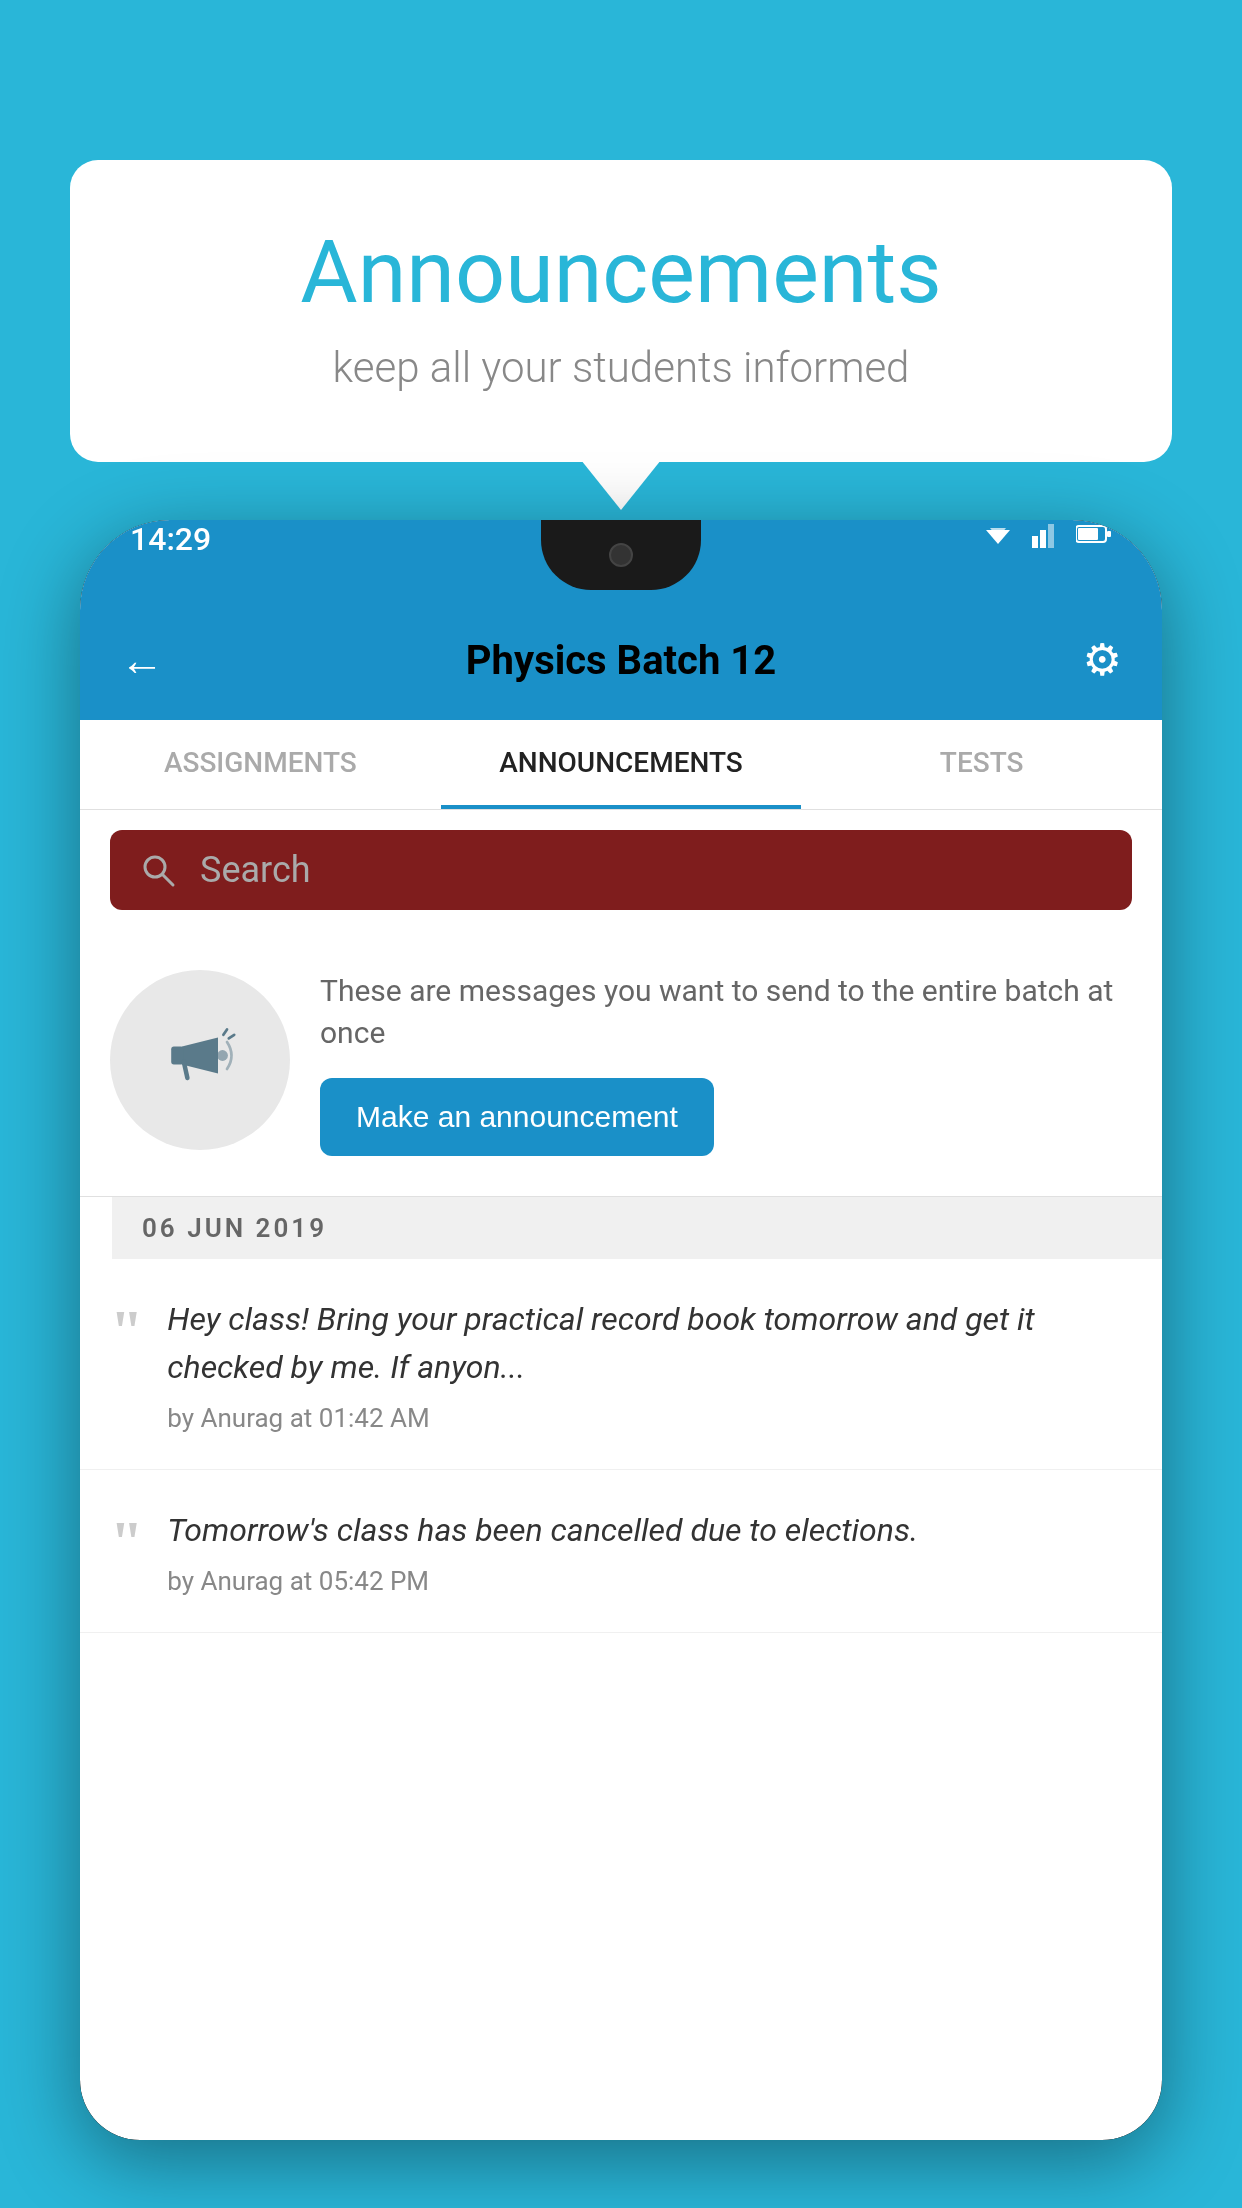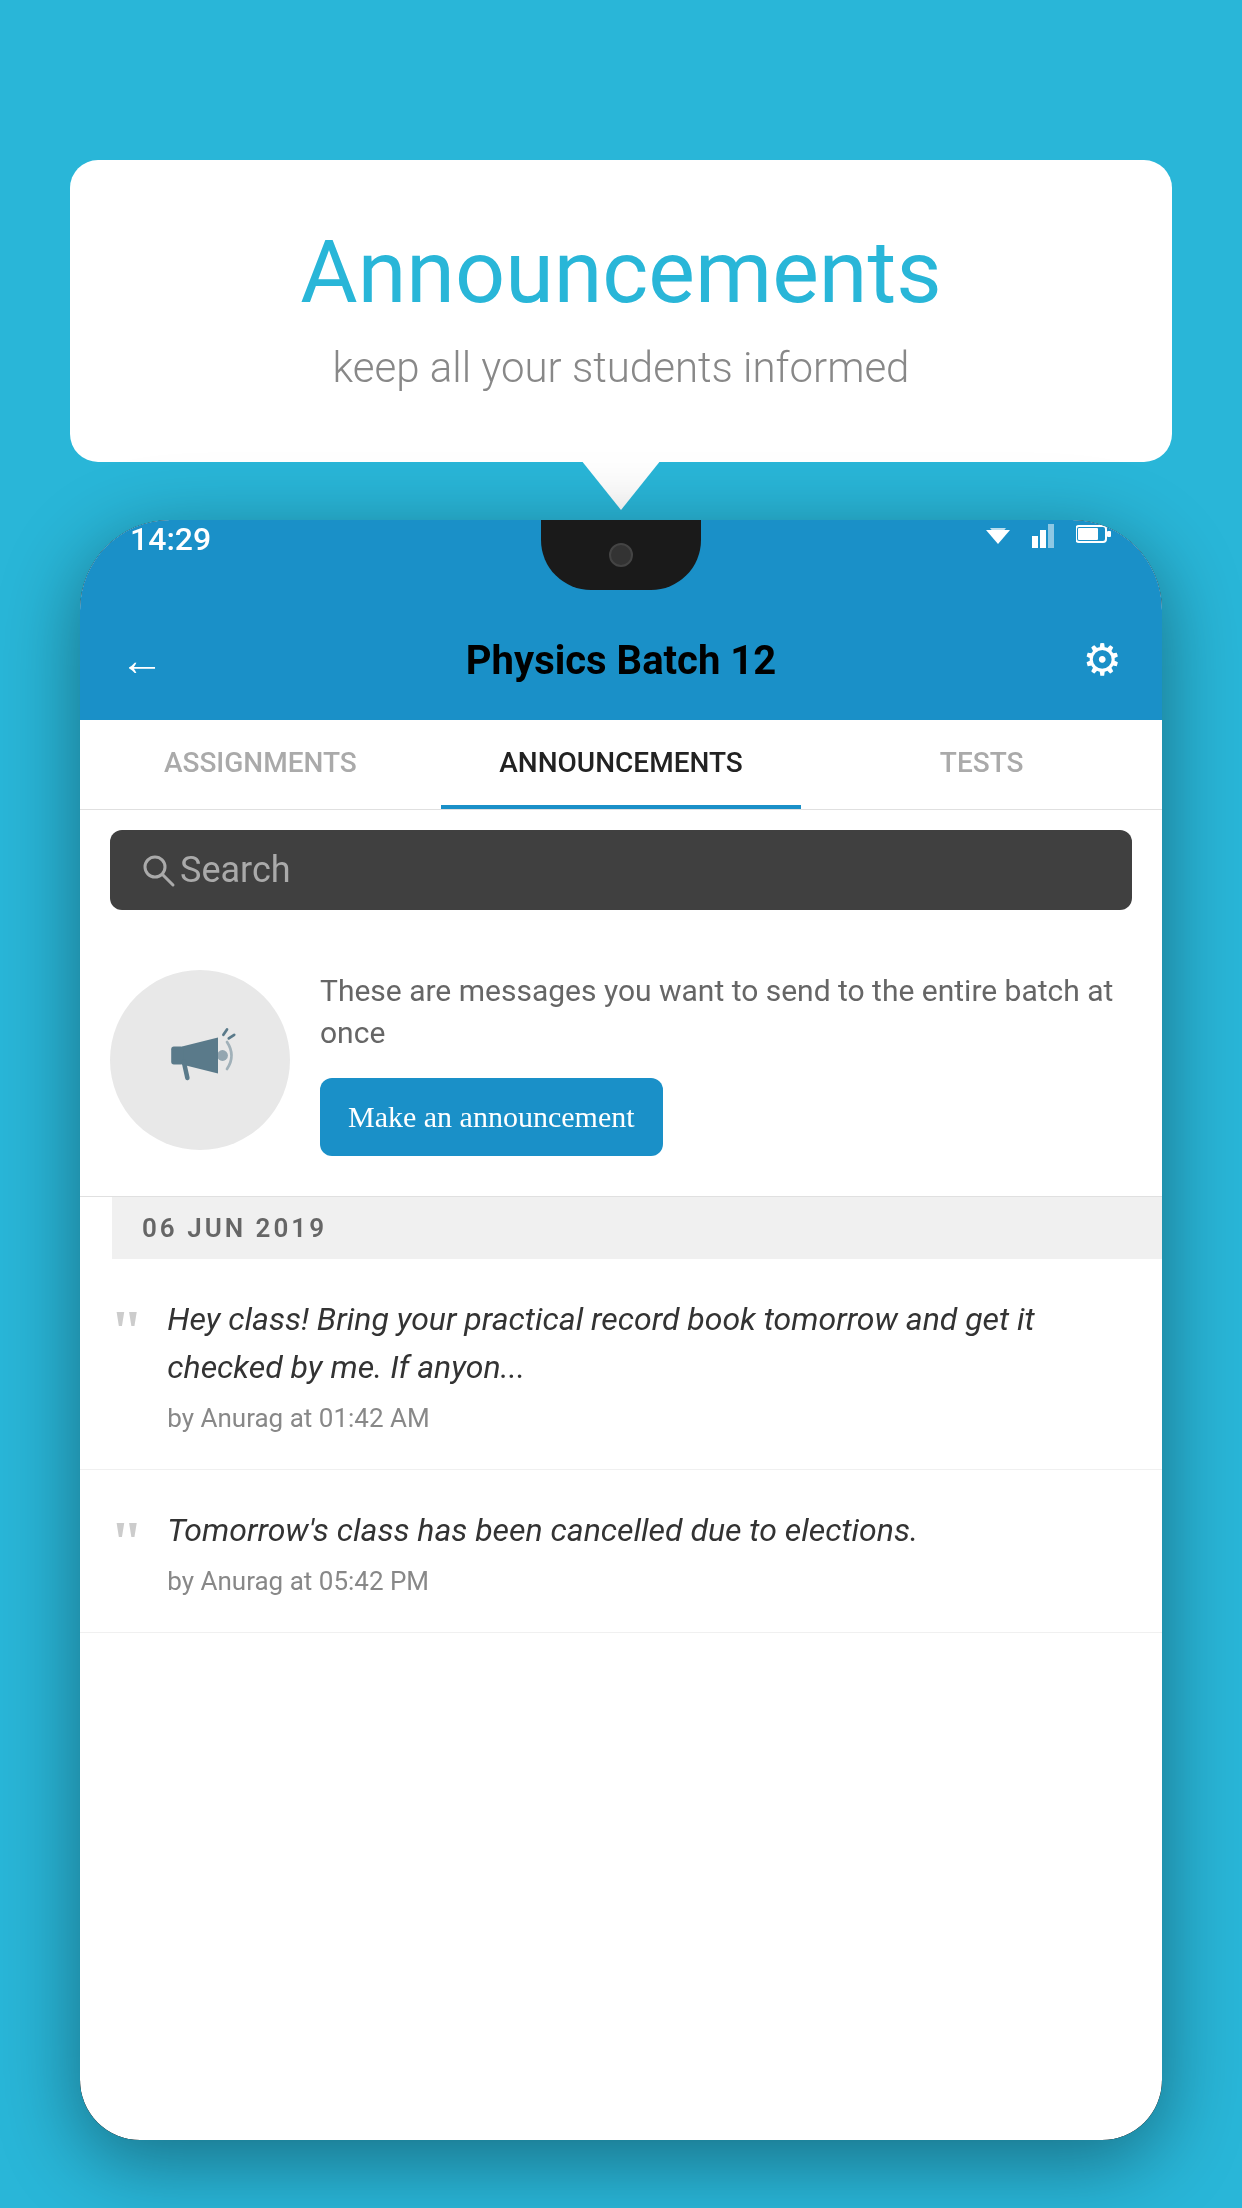--- a/index.html
+++ b/index.html
@@ -199,27 +199,27 @@
       border-bottom: 4px solid #1a90c8;
     }
 
     
     .search-bar-container {
       background: white;
       padding: 20px 30px;
     }
 
     .search-bar {
-      background: #404040;
+      background: #7f1d1d;
       border-radius: 12px;
       height: 80px;
       display: flex;
       align-items: center;
       padding: 0 30px;
-      gap: 4px;
+      gap: 24px;
     }
 
     .search-placeholder {
       font-size: 36px;
       color: #aaaaaa;
     }
 
     
     .announcement-promo {
       display: flex;
@@ -255,26 +255,25 @@
       color: #666666;
       line-height: 1.4;
       margin-bottom: 24px;
     }
 
     .make-announcement-btn {
       background: #1a90c8;
       color: white;
       border: none;
       border-radius: 12px;
-      padding: 22px 28px;
+      padding: 22px 36px;
       font-size: 30px;
       font-weight: 500;
       cursor: pointer;
       display: inline-block;
-      font-family: Liberation Serif, serif;
     }
 
     
     .date-separator {
       background: #f0f0f0;
       padding: 16px 30px;
       font-size: 26px;
       font-weight: 600;
       color: #666666;
       letter-spacing: 3px;

